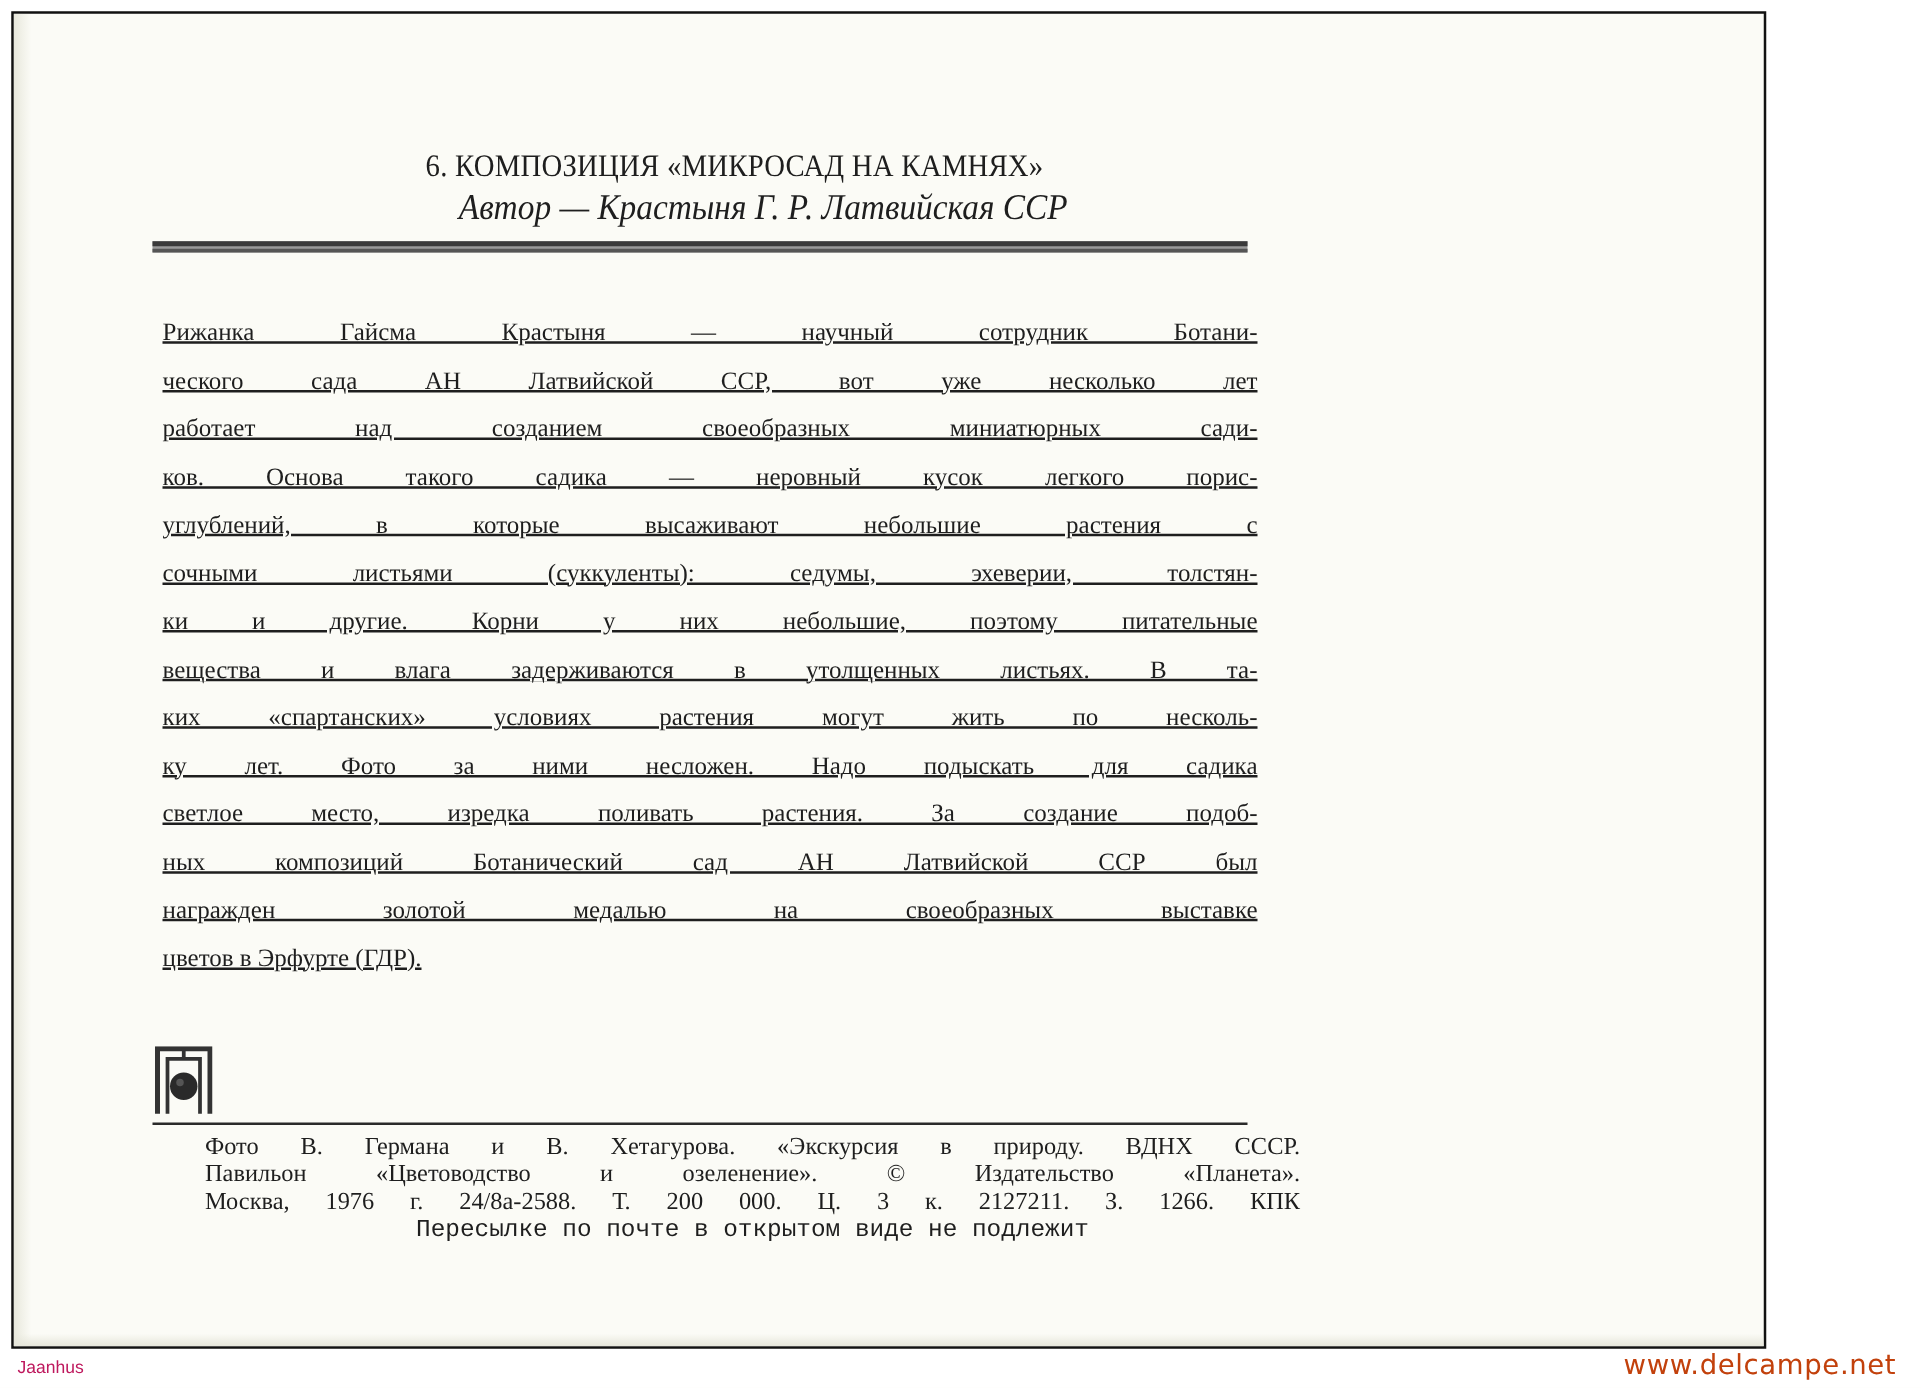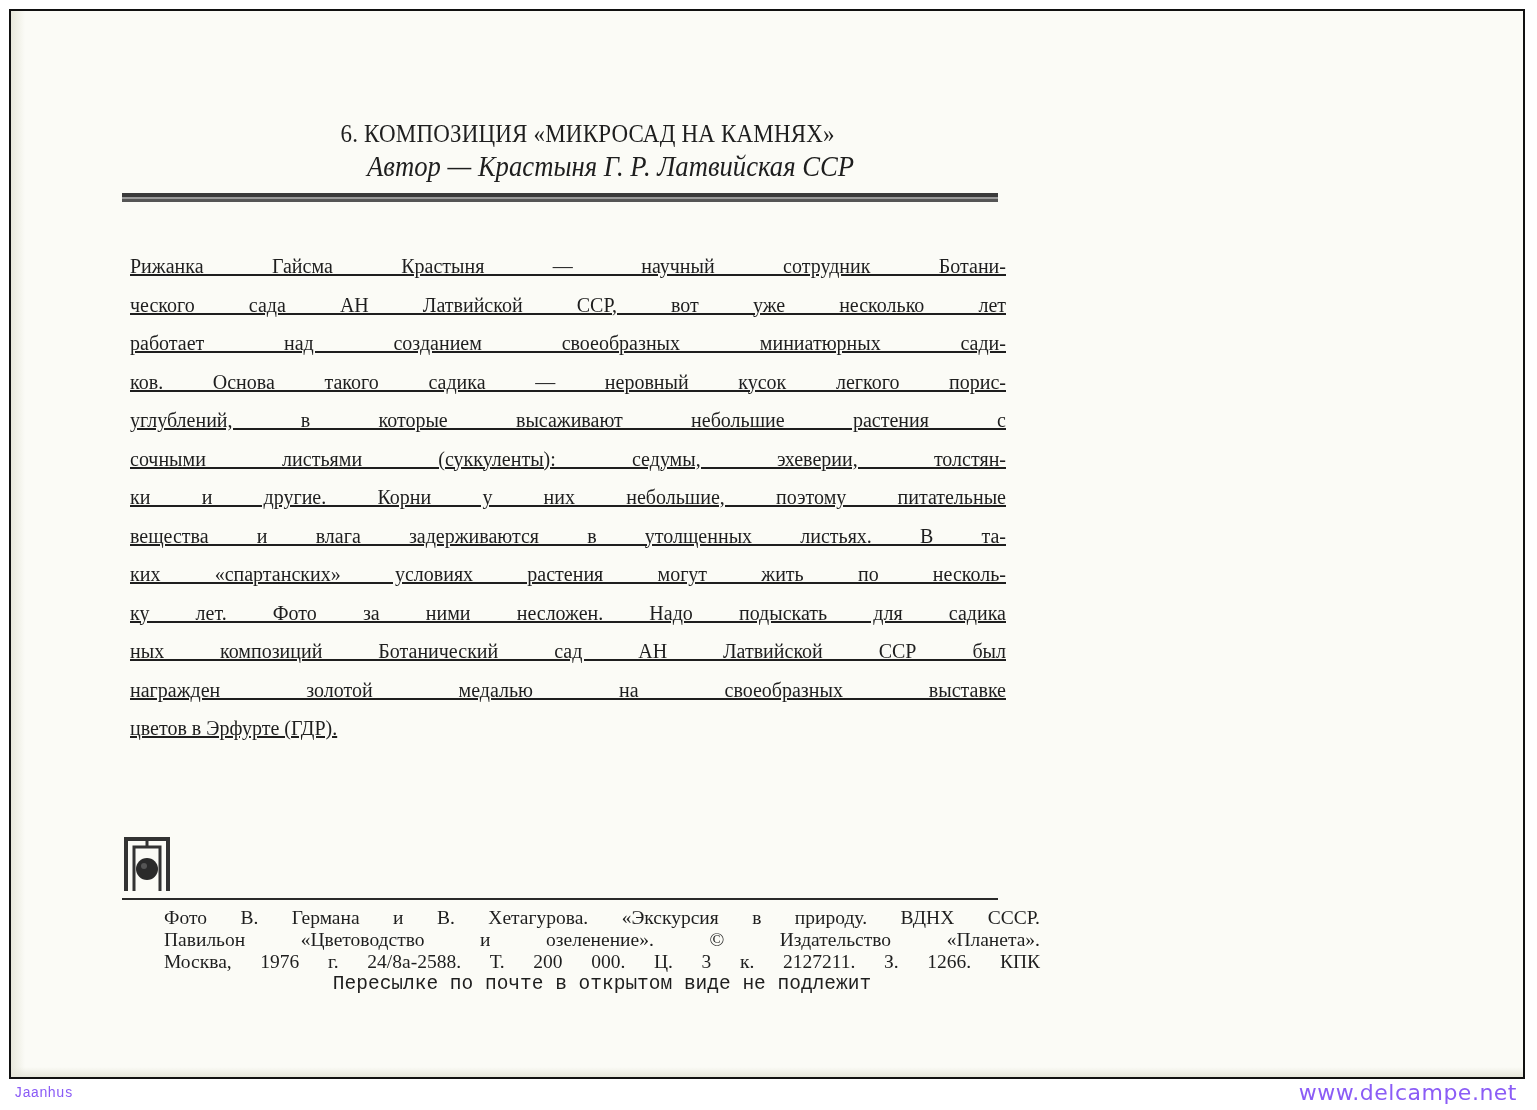--- a/index.html
+++ b/index.html
@@ -12,21 +12,21 @@
       height: 1110px;
       position: relative;
       overflow: hidden;
       font-family: "Liberation Serif", "DejaVu Serif", serif;
       color: #1e1e1e;
     }
     .card {
       position: absolute;
       left: 9px;
       top: 9px;
-      width: 1516px;
+      width: 1404px;
       height: 1070px;
       border: 2px solid #111;
       background: #fbfbf6;
       box-sizing: border-box;
       overflow: hidden;
     }
     .card::before {
       content: "";
       position: absolute;
       left: 0; top: 0; bottom: 0;
@@ -147,31 +147,31 @@
       color: rgba(150,150,150,0.30);
       letter-spacing: 1px;
       pointer-events: none;
       white-space: nowrap;
     }
 
     .credit-left {
       position: absolute;
       left: 14px;
       top: 1085px;
-      font-family: Liberation Mono, monospace;
+      font-family: Liberation Sans, sans-serif;
       font-size: 14px;
-      color: #8b5cf6;
+      color: #be185d;
     }
     .credit-right {
       position: absolute;
       right: 20px;
       top: 1080px;
       font-family: "DejaVu Sans", sans-serif;
       font-size: 22px;
-      color: #8b5cf6;
+      color: #c2410c;
       letter-spacing: 0.5px;
     }
   </style>
 </head>
 <body>
 
 <div class="card">
 
   <div class="header">
     <div class="title">6. КОМПОЗИЦИЯ «МИКРОСАД НА КАМНЯХ»</div>
@@ -184,20 +184,21 @@
     <span class="body-line">Рижанка Гайсма Крастыня — научный сотрудник Ботани-</span>
     <span class="body-line">ческого сада АН Латвийской ССР, вот уже несколько лет</span>
     <span class="body-line">работает над созданием своеобразных миниатюрных сади-</span>
     <span class="body-line">ков. Основа такого садика — неровный кусок легкого порис-</span>
     <span class="body-line">углублений, в которые высаживают небольшие растения с</span>
     <span class="body-line">сочными листьями (суккуленты): седумы, эхеверии, толстян-</span>
     <span class="body-line">ки и другие. Корни у них небольшие, поэтому питательные</span>
     <span class="body-line">вещества и влага задерживаются в утолщенных листьях. В та-</span>
     <span class="body-line">ких «спартанских» условиях растения могут жить по несколь-</span>
     <span class="body-line">ку лет. Фото за ними несложен. Надо подыскать для садика</span>
+    <span class="body-line">светлое место, изредка поливать растения. За создание подоб-</span>
     <span class="body-line">ных композиций Ботанический сад АН Латвийской ССР был</span>
     <span class="body-line">награжден золотой медалью на своеобразных выставке</span>
     <span class="body-line last">цветов в Эрфурте (ГДР).</span>
   </div>
 
   <div class="logo">
     <svg width="46" height="56" viewBox="0 0 46 56">
 
       <path d="M2 54 V2 H44 V54" fill="none" stroke="#333" stroke-width="4"></path>
 

